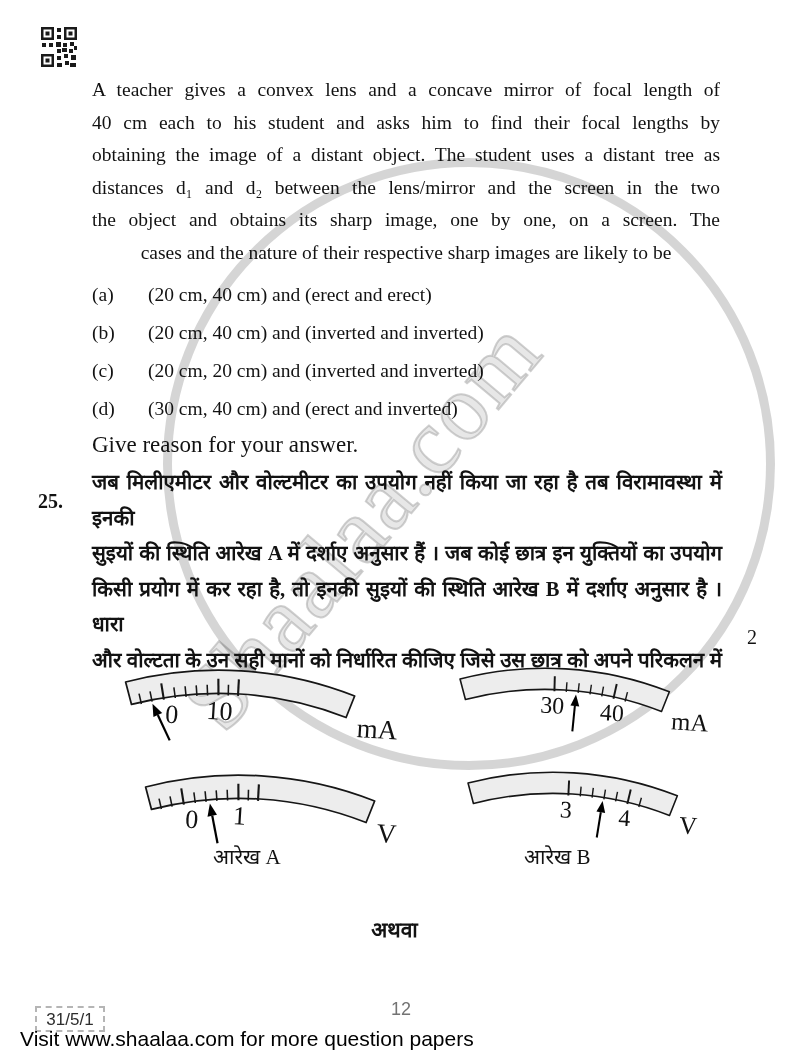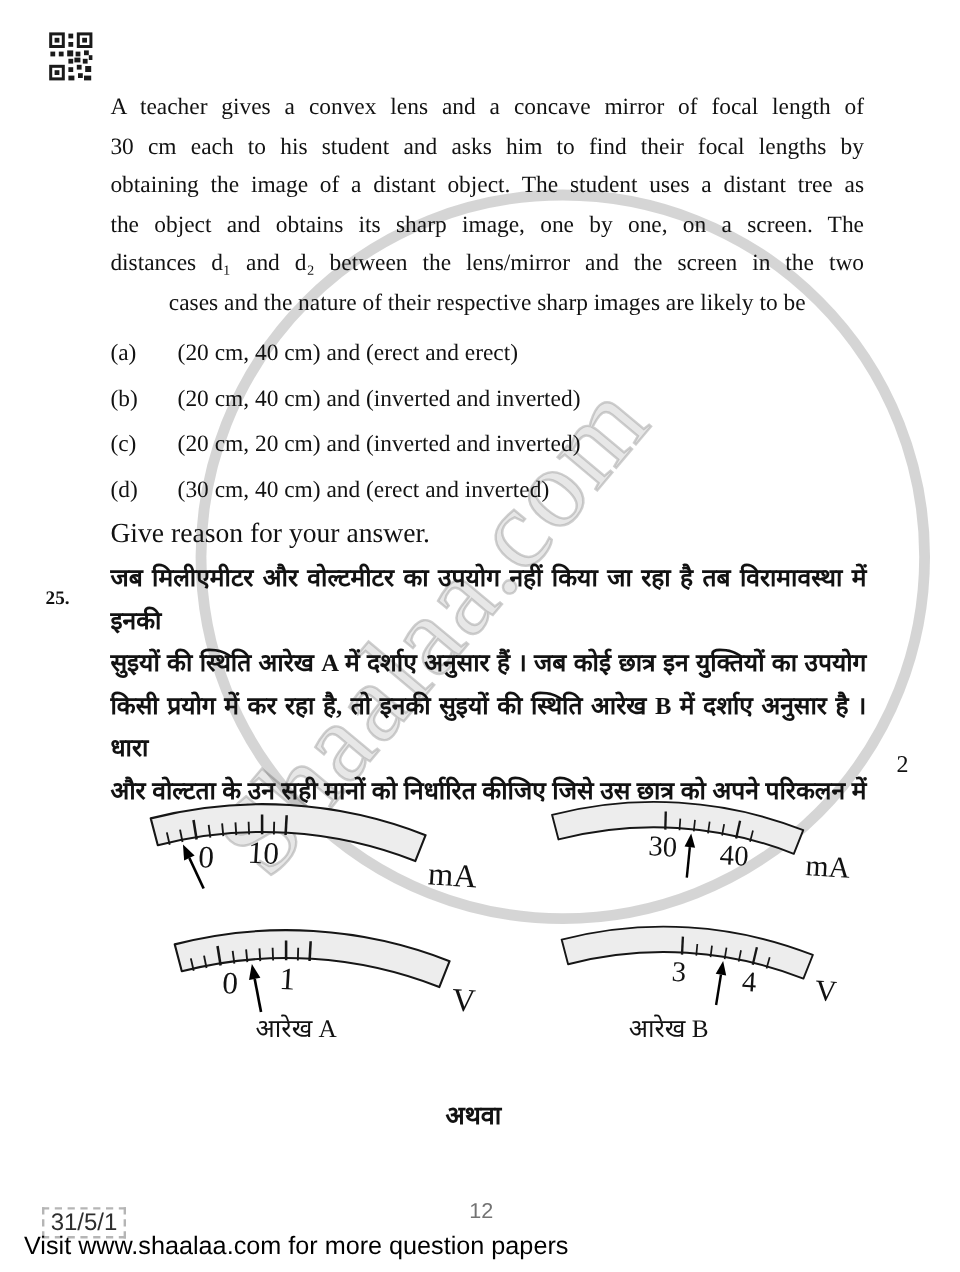--- a/index.html
+++ b/index.html
@@ -15,21 +15,21 @@
   .jline{text-align:justify;text-align-last:justify;}
   .lline{text-align:center;}
 
   
   .options{left:92px;top:284px;width:628px;}
   .opt-row{display:flex;height:38px;align-items:flex-start;font-size:19.5px;}
   .opt-label{width:56px;flex:0 0 56px;}
   .closing{left:92px;top:432px;width:628px;font-size:23px;}
 
   
-  .q-num{left:38px;top:490px;font-size:16px;font-weight:700;}
+  .q-num{left:38px;top:490px;font-size:20px;font-weight:700;}
   .hi-block{left:92px;top:465px;width:630px;font-size:20.5px;line-height:35.5px;font-weight:bold;}
   .marks{left:747px;top:626px;font-size:20px;}
 
   
   svg.gauge{position:absolute;overflow:visible;}
   .gauge-a-ma{left:119px;top:636px;width:290px;height:116px;}
   .gauge-b-ma{left:454px;top:637px;width:265px;height:106px;}
   .gauge-a-v {left:139px;top:741px;width:290px;height:116px;}
   .gauge-b-v {left:462px;top:741px;width:265px;height:106px;}
 
@@ -42,22 +42,22 @@
   
   .wm-circle{left:163px;top:158px;width:594px;height:594px;border:9px solid rgba(178,178,178,0.55);
              border-radius:50%;mix-blend-mode:multiply;pointer-events:none;}
   .wm-text{left:65px;top:468px;width:600px;height:120px;text-align:center;
            transform:rotate(-50deg);font-size:94px;font-family:"Liberation Serif",serif;
            color:rgba(216,216,216,0.62);-webkit-text-stroke:2px rgba(168,168,168,0.55);
            letter-spacing:2px;mix-blend-mode:multiply;pointer-events:none;white-space:nowrap;}
 
   
   .paper-code-box{left:35px;top:1006px;width:70px;height:26px;border:2px dashed #b5b5b5;
-                  box-sizing:border-box;display:flex;align-items:flex-start;justify-content:center;
-                  font-family:"Liberation Sans",sans-serif;font-size:20px;color:#2e2e2e;background:transparent;}
+                  box-sizing:border-box;display:flex;align-items:flex-end;justify-content:center;
+                  font-family:"Liberation Sans",sans-serif;font-size:17px;color:#2e2e2e;background:transparent;}
   .page-num{left:391px;top:999px;font-family:"Liberation Sans",sans-serif;font-size:18px;color:#737373;}
   .visit-line{left:20px;top:1027px;font-family:"Liberation Sans",sans-serif;font-size:21px;color:#000000;}
 
   .content{position:relative;z-index:1;}
 </style>
 </head>
 <body>
 
 <div class="page">
 
@@ -93,24 +93,24 @@
           <rect x="24" y="28" width="4" height="4"></rect>
           <rect x="31" y="29" width="5" height="5"></rect>
         <rect x="17" y="37" width="5" height="4"></rect>
           <rect x="25" y="35" width="4" height="4"></rect>
           <rect x="30" y="37" width="6" height="4"></rect>
       </g>
     </svg>
 
     <div class="abs en-block" id="en-lines">
         <div class="jline">A teacher gives a convex lens and a concave mirror of focal length of</div>
-        <div class="jline">30 cm each to his student and asks him to find their focal lengths by</div>
+        <div class="jline">40 cm each to his student and asks him to find their focal lengths by</div>
         <div class="jline">obtaining the image of a distant object. The student uses a distant tree as</div>
+        <div class="jline">distances d₁ and d₂ between the lens/mirror and the screen in the two</div>
         <div class="jline">the object and obtains its sharp image, one by one, on a screen. The</div>
-        <div class="jline">distances d₁ and d₂ between the lens/mirror and the screen in the two</div>
         <div class="lline">cases and the nature of their respective sharp images are likely to be</div>
       </div>
 
     <div class="abs options" id="options">
         <div class="opt-row">
           <span class="opt-label">(a)</span>
           <span>(20 cm, 40 cm) and (erect and erect)</span>
         </div>
         <div class="opt-row">
           <span class="opt-label">(b)</span>

